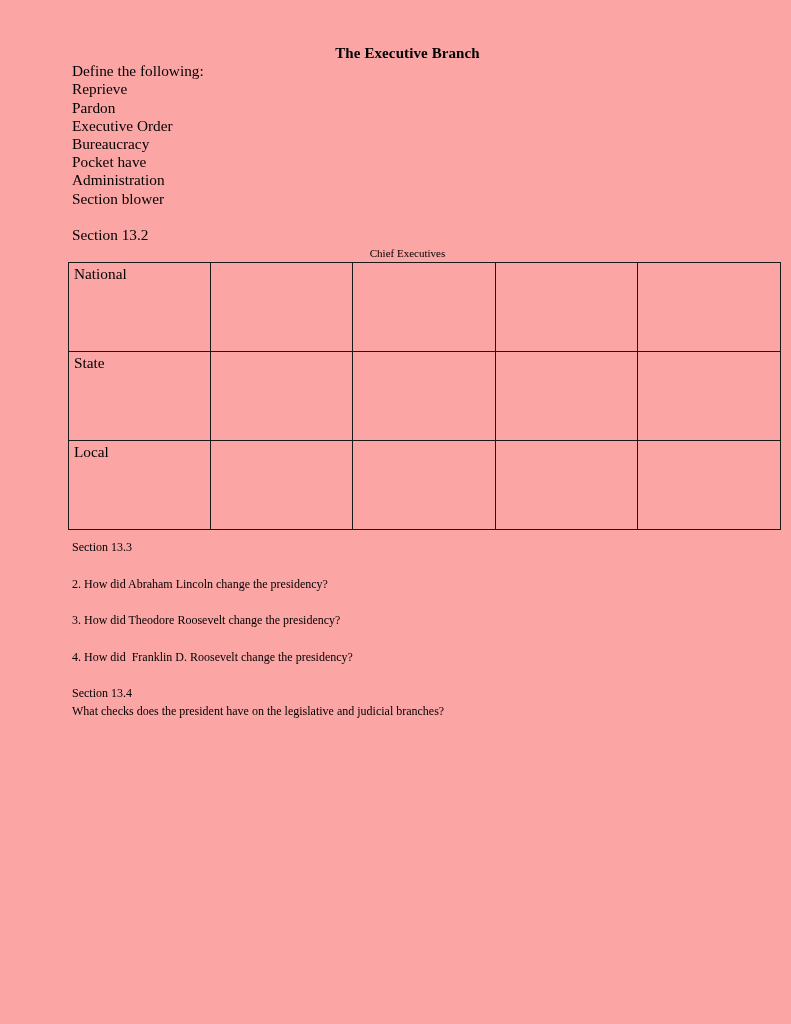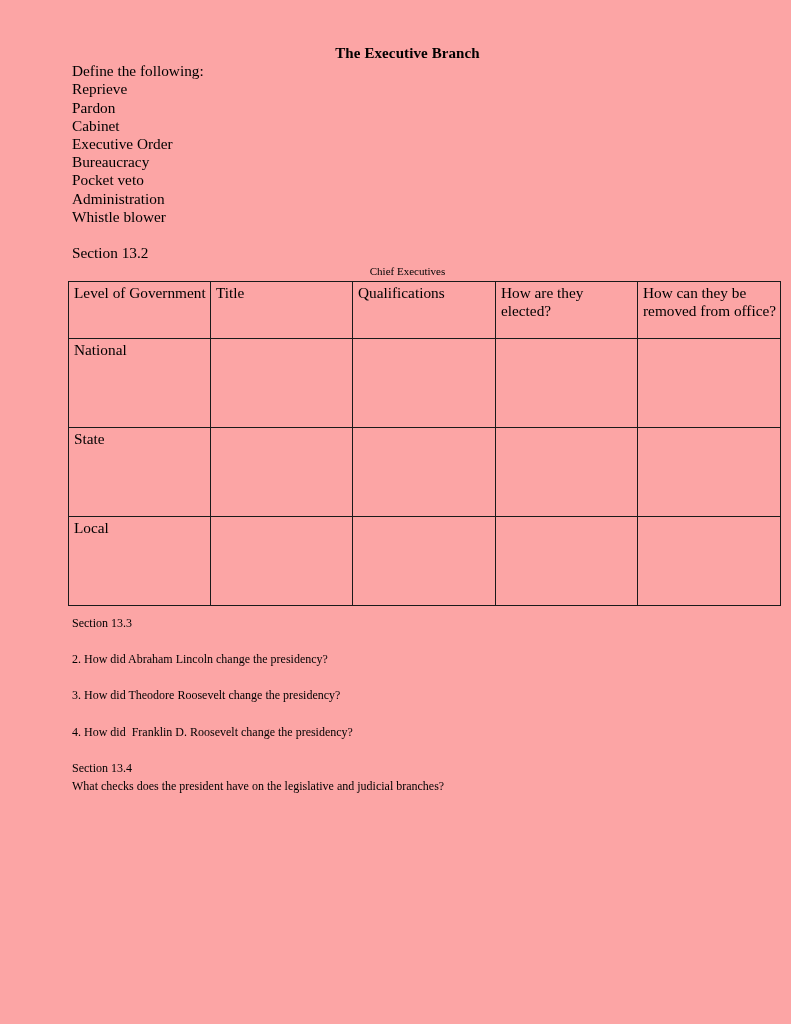--- a/index.html
+++ b/index.html
@@ -98,42 +98,34 @@
 
 <div class="page">
   <div class="content">
 
     <div class="doc-title">The Executive Branch</div>
 
     <div class="line">Define the following:</div>
 
     <div class="line">Reprieve</div>
     <div class="line">Pardon</div>
-    <div class="line">Cabinet</div>
     <div class="line">Executive Order</div>
     <div class="line">Bureaucracy</div>
-    <div class="line">Pocket veto</div>
+    <div class="line">Pocket have</div>
     <div class="line">Administration</div>
-    <div class="line">Whistle blower</div>
+    <div class="line">Section blower</div>
 
     <div class="blank-line"></div>
 
     <div class="line">Section 13.2</div>
 
     <div class="table-caption">Chief Executives</div>
 
     <table class="chief-exec">
       <tbody>
-        <tr>
-          <td class="hdr col-1">Level of Government</td>
-          <td class="hdr col-2">Title</td>
-          <td class="hdr col-3">Qualifications</td>
-          <td class="hdr col-4">How are they elected?</td>
-          <td class="hdr col-5">How can they be removed from office?</td>
-        </tr>
         <tr>
           <td class="body-cell col-1">National</td>
           <td class="body-cell col-2"></td>
           <td class="body-cell col-3"></td>
           <td class="body-cell col-4"></td>
           <td class="body-cell col-5"></td>
         </tr>
         <tr>
           <td class="body-cell col-1">State</td>
           <td class="body-cell col-2"></td>

